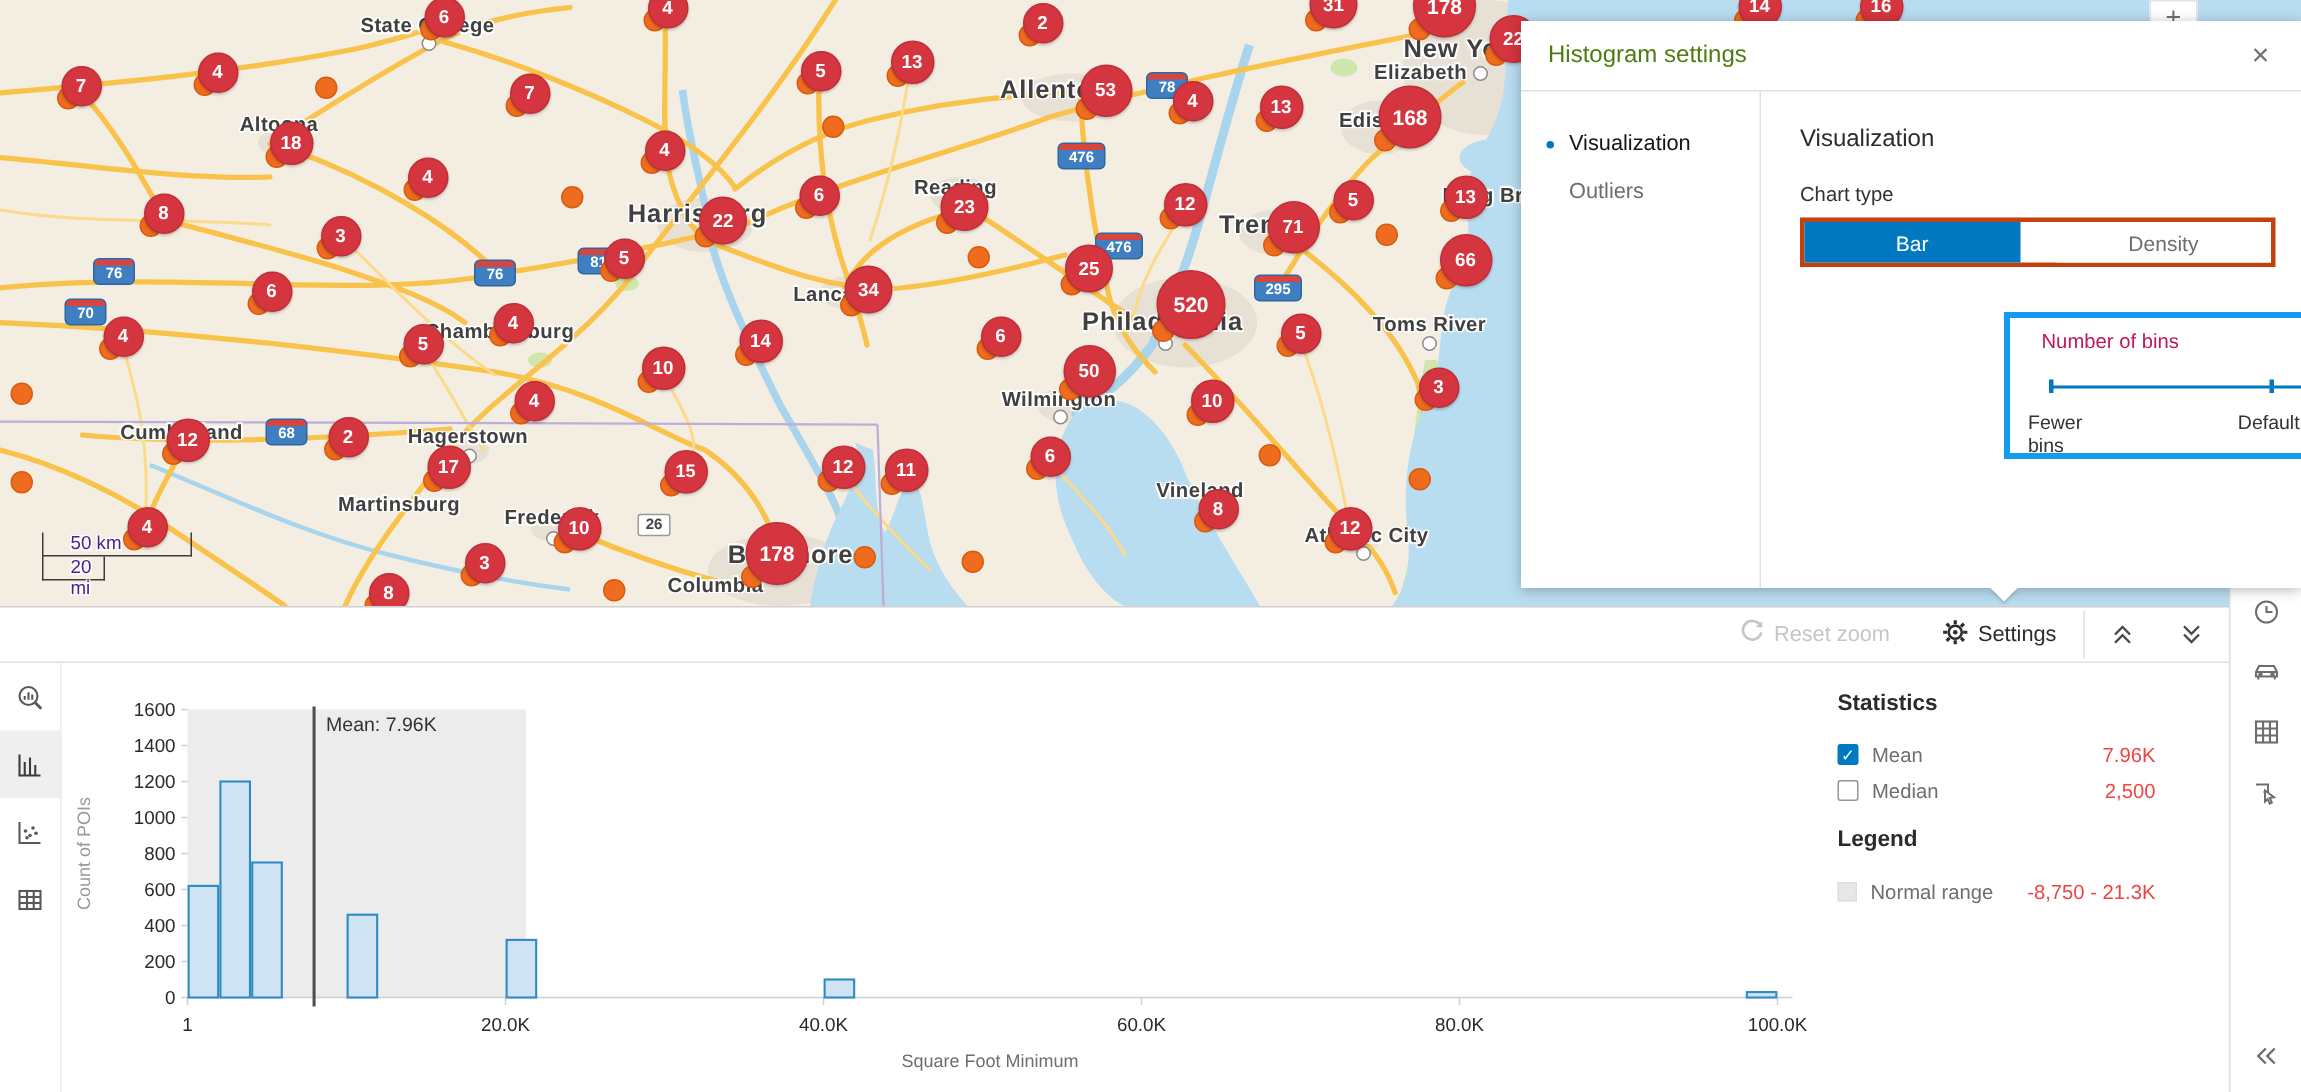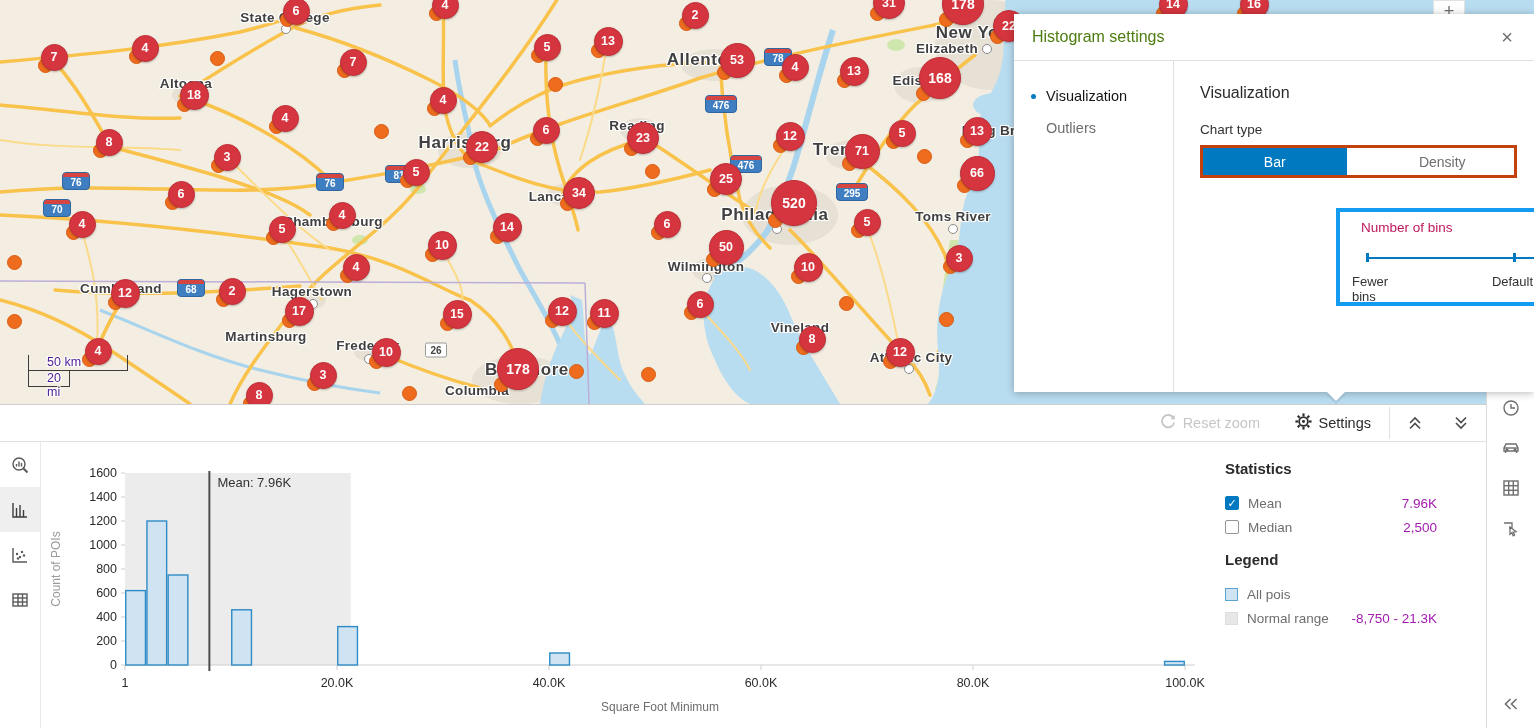--- a/index.html
+++ b/index.html
@@ -70,21 +70,21 @@
   #tb-div{position:absolute;right:96px;top:2px;height:32px;border-left:1px solid #e0e0e0;}
   .tb-icon-btn{position:absolute;top:5px;width:26px;height:26px;display:flex;align-items:center;justify-content:center;cursor:pointer;}
   #collapse-up{right:58px;} #collapse-down{right:12px;}
   #chart-rail{position:absolute;left:0;top:37px;width:40px;bottom:0;border-right:1px solid #eaeaea;}
   .rail-item{position:relative;width:40px;height:45px;display:flex;align-items:center;justify-content:center;cursor:pointer;color:#595959;}
   .rail-item.active{background:#efefef;}
   
   #stats{position:absolute;left:1225px;top:460px;width:212px;z-index:3;font-size:13.5px;}
   .stats-title{font-size:15px;font-weight:bold;color:#2b2b2b;margin-bottom:14px;}
   .stat-row{position:relative;height:24px;display:flex;align-items:center;gap:9px;color:#6e6e6e;}
-  .stat-val{position:absolute;right:0;color:#a21caf;}
+  .stat-val{position:absolute;right:0;color:#ef4444;}
   .checkbox{width:14px;height:14px;border-radius:2px;border:1px solid #949494;background:#fff;box-sizing:border-box;
     display:flex;align-items:center;justify-content:center;font-size:11px;color:#fff;cursor:pointer;}
   .checkbox.checked{background:#0079c1;border-color:#0079c1;}
   .swatch{width:13px;height:13px;box-sizing:border-box;}
   .swatch.blue{background:#cfe3f2;border:1.5px solid #5ba3d0;}
   .swatch.gray{background:#e7e7e7;border:1px solid #dedede;}
   #legend-title{margin-top:12px;}
   
   #right-rail{position:absolute;left:1486px;top:388px;width:48px;height:340px;background:#fff;border-left:1px solid #ddd;z-index:3;}
   .rr-item{width:48px;height:40px;display:flex;align-items:center;justify-content:center;color:#6e6e6e;cursor:pointer;}
@@ -531,24 +531,20 @@
       <span>Mean</span>
       <span class="stat-val">7.96K</span>
     </div>
     <div class="stat-row">
       <span class="checkbox"></span>
       <span>Median</span>
       <span class="stat-val">2,500</span>
     </div>
     <div class="stats-title" id="legend-title">Legend</div>
     <div class="stat-row">
-      <span class="swatch blue"></span>
-      <span>All pois</span>
-    </div>
-    <div class="stat-row">
       <span class="swatch gray"></span>
       <span>Normal range</span>
       <span class="stat-val">-8,750 - 21.3K</span>
     </div>
   </div>
 
   <div id="right-rail">
     <div class="rr-item">
       <svg width="20" height="20" viewBox="0 0 20 20" fill="none" stroke="#6e6e6e" stroke-width="1.4">
           <circle cx="10" cy="10" r="7"></circle>

